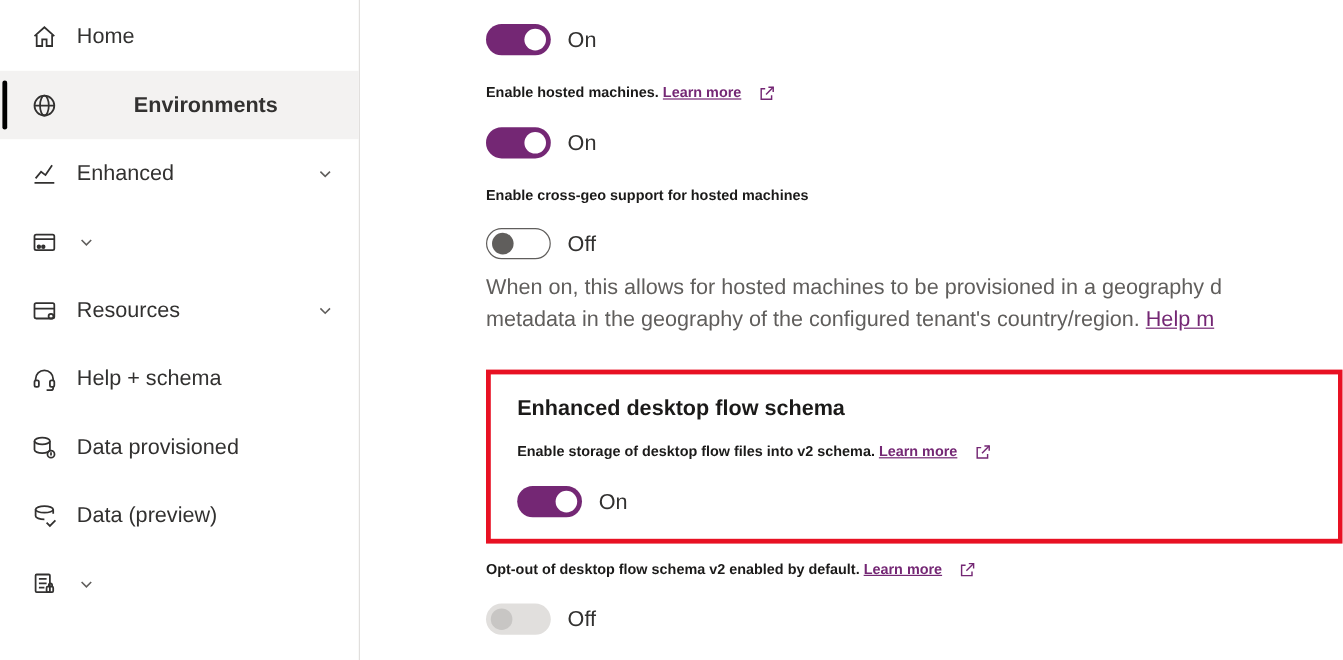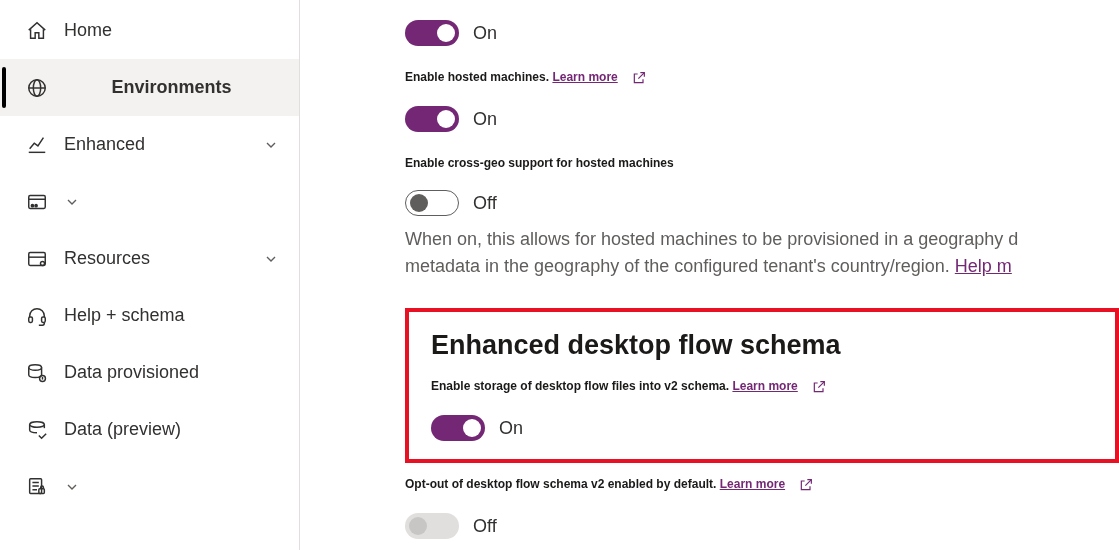--- a/index.html
+++ b/index.html
@@ -126,21 +126,21 @@
     margin-top: 10px;
   }
   
   .section-box {
     border: 4px solid #e81123;
     padding: 18px 24px 18px 22px;
     margin-top: 28px;
     margin-bottom: 14px;
   }
   .section-heading {
-    font-size: 27px;
+    font-size: 18px;
     font-weight: 600;
     color: #1b1a19;
     margin-bottom: 18px;
   }
   svg { display: block; }
 </style>
 </head>
 <body>
 
 <nav class="sidebar">

